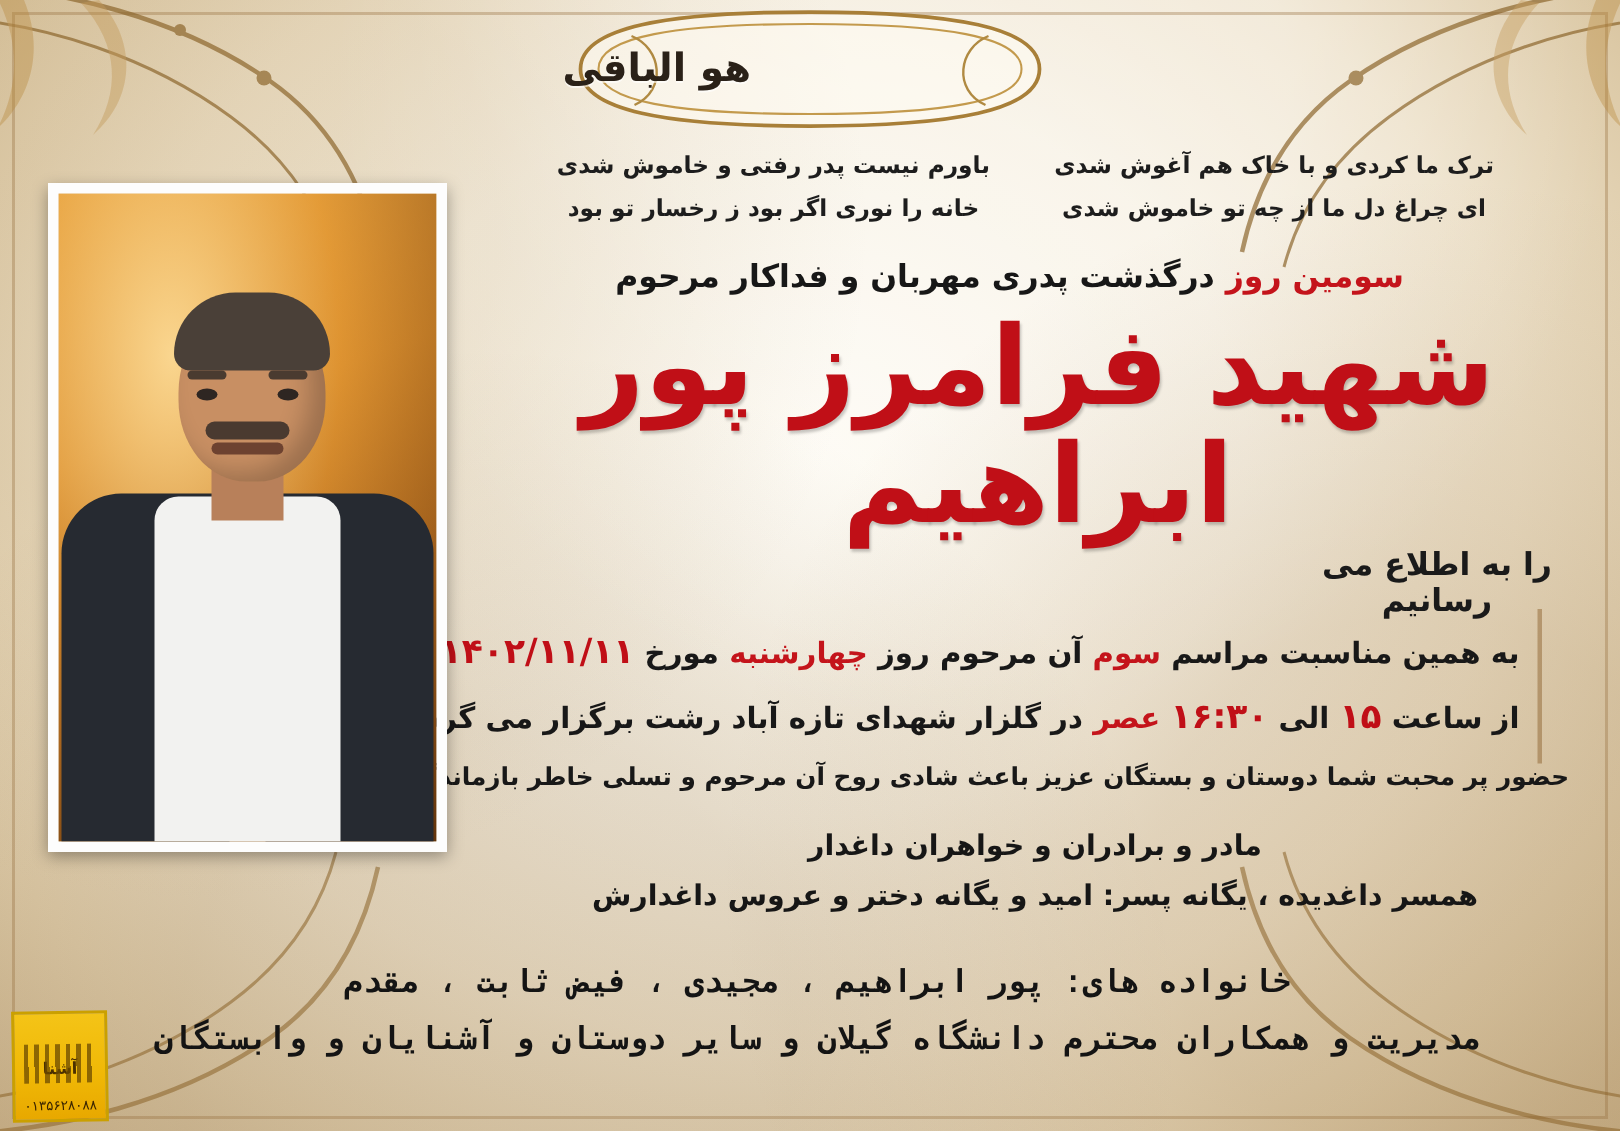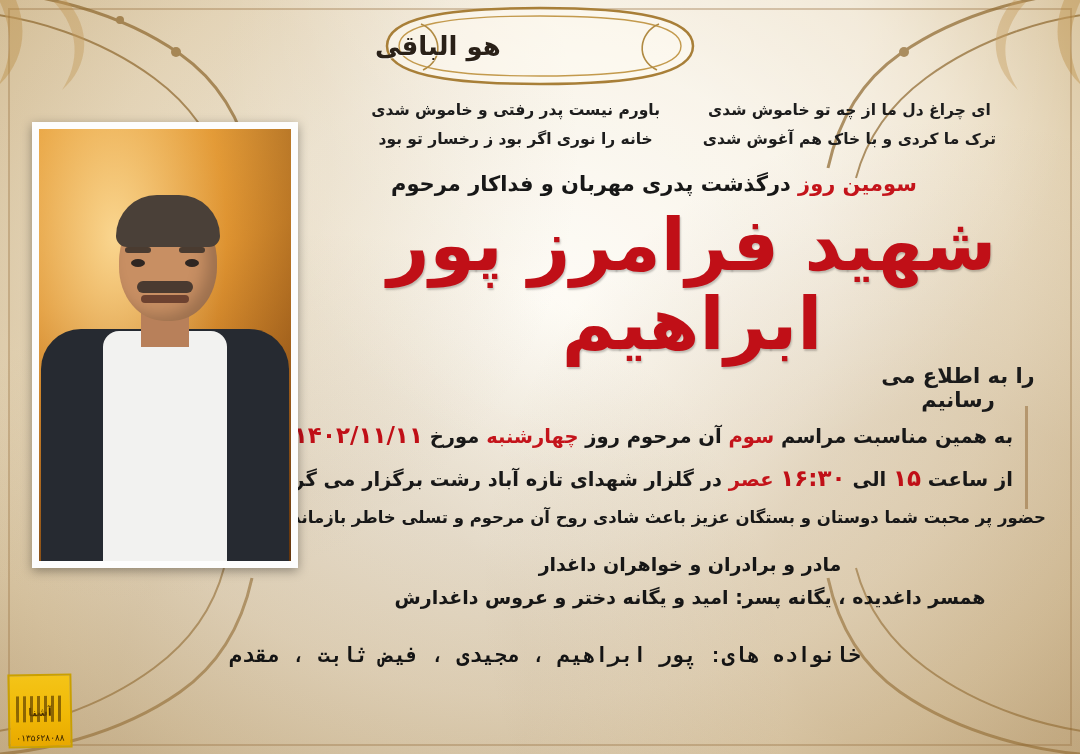--- a/index.html
+++ b/index.html
@@ -83,23 +83,23 @@
     white-space: nowrap;
   }
   .couplet-right { right: 84px; }
   .couplet-left  { right: 420px; }
   .couplet div { padding: 1px 0; margin-left: 12px; }
 
   
   .third-line {
     position: absolute;
     top: 172px;
-    right: 126px;
+    right: 144px;
     width: 600px;
-    text-align: center;
+    text-align: right;
     font-size: 21px;
     font-weight: bold;
     color: #171717;
   }
   .accent-red { color: #c4141b; }
 
   
   .name {
     position: absolute;
     top: 206px;
@@ -371,22 +371,22 @@
       <path d="M284,20 C264,28 260,56 282,66" fill="none" stroke="#b08a42" stroke-width="1.6"></path>
     </svg>
     <div class="inner">هو الباقی</div>
   </div>
 
   <div class="couplet couplet-left">
     <div>باورم نیست پدر رفتی و خاموش شدی</div>
     <div>خانه را نوری اگر بود ز رخسار تو بود</div>
   </div>
   <div class="couplet couplet-right">
+    <div>ترک ما کردی و با خاک هم آغوش شدی</div>
     <div>ای چراغ دل ما از چه تو خاموش شدی</div>
-    <div>ترک ما کردی و با خاک هم آغوش شدی</div>
   </div>
 
   <div class="third-line">
     <span class="accent-red">سومین روز</span>
     <span>درگذشت پدری مهربان و فداکار مرحوم</span>
   </div>
 
   <div class="name">شهید فرامرز پور ابراهیم</div>
 
   <div class="inform">را به اطلاع می رسانیم</div>
@@ -412,20 +412,21 @@
 
   <div class="attend">حضور پر محبت شما دوستان و بستگان عزیز باعث شادی روح آن مرحوم و تسلی خاطر بازماندگان خواهد بود</div>
 
   <div class="survivors">
     <div>مادر و برادران و خواهران داغدار</div>
     <div>همسر داغدیده ، یگانه پسر: امید و یگانه دختر و عروس داغدارش</div>
   </div>
 
   <div class="families">
     <div>خانواده های: پور ابراهیم ، مجیدی ، فیض ثابت ، مقدم</div>
+    <div>مدیریت و همکاران محترم دانشگاه گیلان و سایر دوستان و آشنایان و وابستگان</div>
   </div>
 
   <div class="portrait">
     <div class="bgglow"></div>
     <div class="p-jacket-l"></div>
     <div class="p-jacket-r"></div>
     <div class="p-shirt"></div>
     <div class="p-neck"></div>
     <div class="p-head"></div>
     <div class="p-hair"></div>

